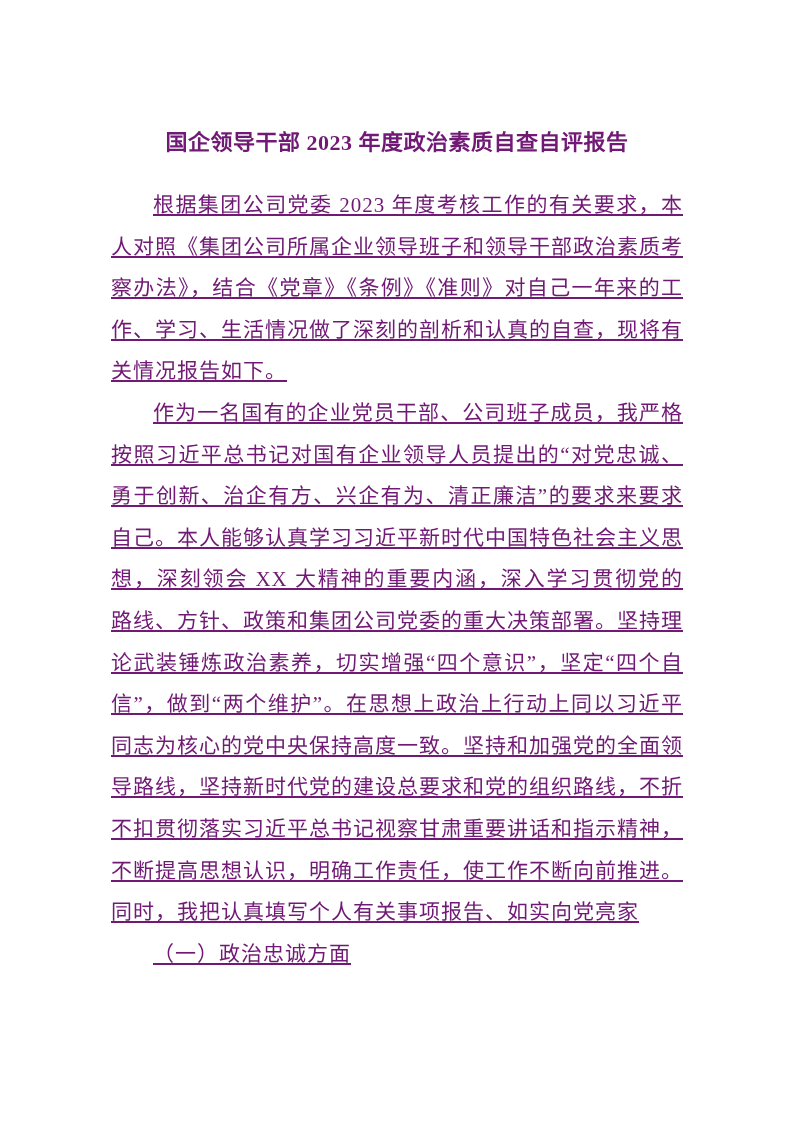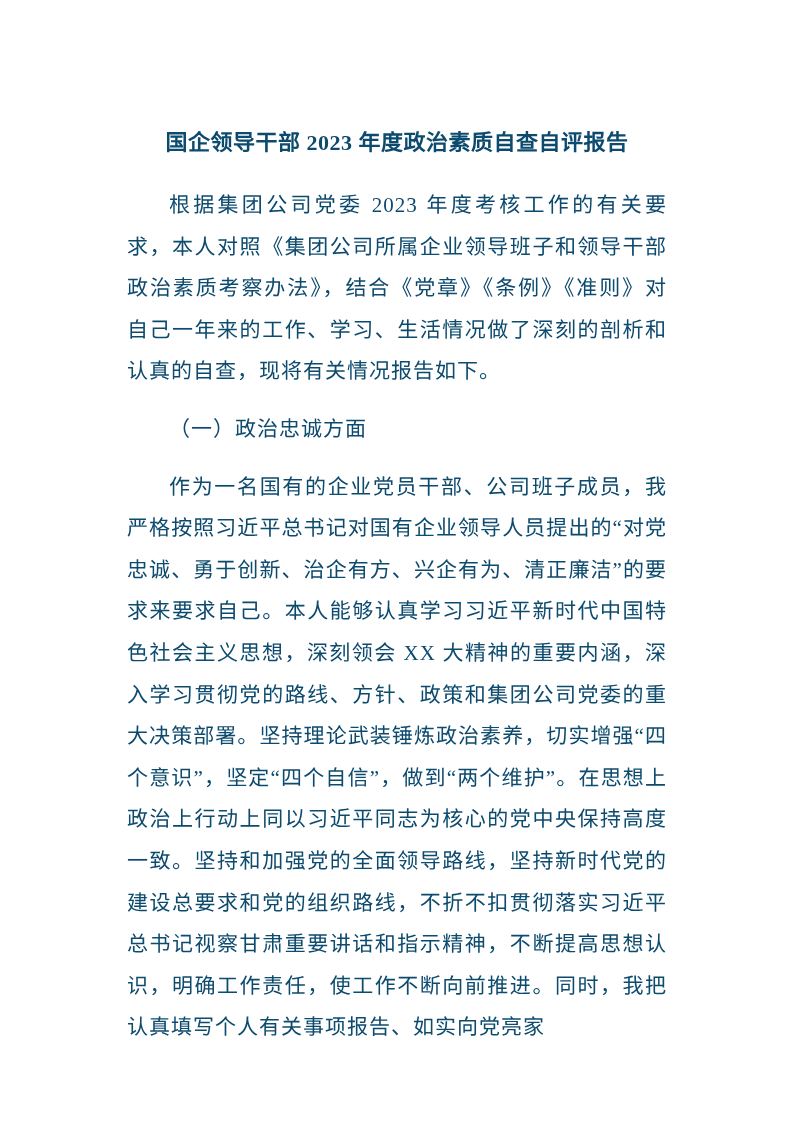--- a/index.html
+++ b/index.html
@@ -7,56 +7,57 @@
     padding: 0;
     background: #ffffff;
   }
   .page {
     position: relative;
     width: 793px;
     height: 1122px;
     background: #ffffff;
     overflow: hidden;
     font-family: "Liberation Serif", "DejaVu Serif", serif;
-    color: #0c4a6e;
+    color: #701a75;
   }
   .content {
     position: absolute;
     left: 111px;
     top: 122px;
     width: 572px;
   }
   .doc-title {
     margin: 0 0 21px 0;
     padding: 0;
     font-size: 22px;
     line-height: 42px;
     font-weight: 700;
     text-align: center;
     letter-spacing: 0.5px;
     white-space: nowrap;
   }
   .para {
-    margin: 16px;
+    margin: 0;
     padding: 0;
     font-size: 21px;
     line-height: 41.6px;
     letter-spacing: 1px;
     text-align: justify;
     text-justify: inter-ideograph;
     text-indent: 2em;
     word-break: break-all;
     overflow-wrap: break-word;
+    text-decoration: underline;
   }
 </style>
 </head>
 <body>
 
 <div class="page">
   <div class="content">
     <h1 class="doc-title">国企领导干部 2023 年度政治素质自查自评报告</h1>
     <div>
       <p class="para">根据集团公司党委 2023 年度考核工作的有关要求，本人对照《集团公司所属企业领导班子和领导干部政治素质考察办法》，结合《党章》《条例》《准则》对自己一年来的工作、学习、生活情况做了深刻的剖析和认真的自查，现将有关情况报告如下。</p>
+      <p class="para">作为一名国有的企业党员干部、公司班子成员，我严格按照习近平总书记对国有企业领导人员提出的“对党忠诚、勇于创新、治企有方、兴企有为、清正廉洁”的要求来要求自己。本人能够认真学习习近平新时代中国特色社会主义思想，深刻领会 XX 大精神的重要内涵，深入学习贯彻党的路线、方针、政策和集团公司党委的重大决策部署。坚持理论武装锤炼政治素养，切实增强“四个意识”，坚定“四个自信”，做到“两个维护”。在思想上政治上行动上同以习近平同志为核心的党中央保持高度一致。坚持和加强党的全面领导路线，坚持新时代党的建设总要求和党的组织路线，不折不扣贯彻落实习近平总书记视察甘肃重要讲话和指示精神，不断提高思想认识，明确工作责任，使工作不断向前推进。同时，我把认真填写个人有关事项报告、如实向党亮家</p>
       <p class="para">（一）政治忠诚方面</p>
-      <p class="para">作为一名国有的企业党员干部、公司班子成员，我严格按照习近平总书记对国有企业领导人员提出的“对党忠诚、勇于创新、治企有方、兴企有为、清正廉洁”的要求来要求自己。本人能够认真学习习近平新时代中国特色社会主义思想，深刻领会 XX 大精神的重要内涵，深入学习贯彻党的路线、方针、政策和集团公司党委的重大决策部署。坚持理论武装锤炼政治素养，切实增强“四个意识”，坚定“四个自信”，做到“两个维护”。在思想上政治上行动上同以习近平同志为核心的党中央保持高度一致。坚持和加强党的全面领导路线，坚持新时代党的建设总要求和党的组织路线，不折不扣贯彻落实习近平总书记视察甘肃重要讲话和指示精神，不断提高思想认识，明确工作责任，使工作不断向前推进。同时，我把认真填写个人有关事项报告、如实向党亮家</p>
     </div>
   </div>
 </div>
 
 </body></html>

